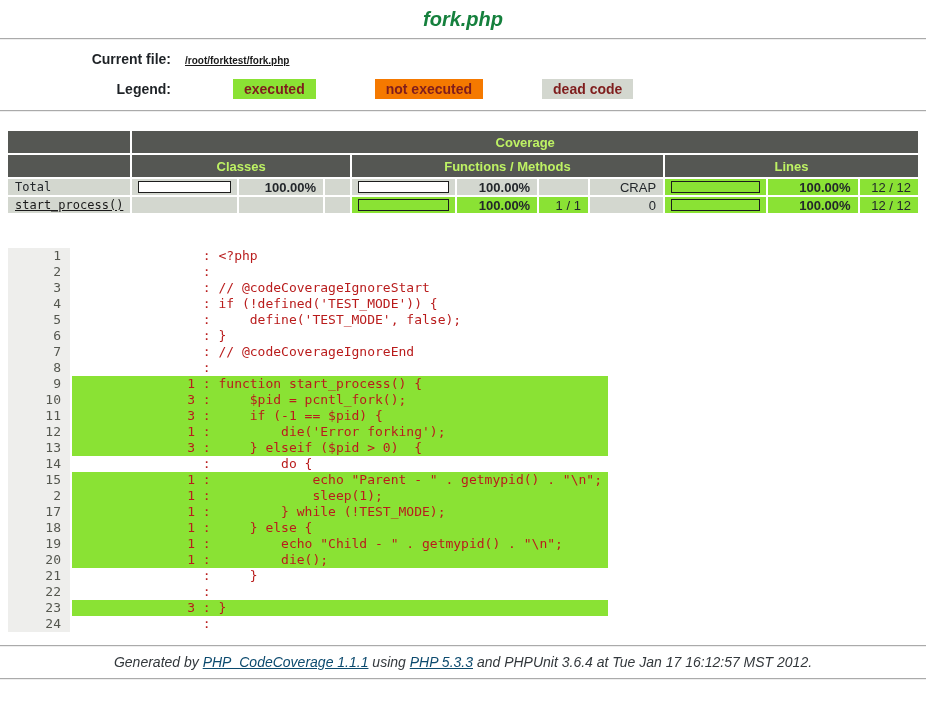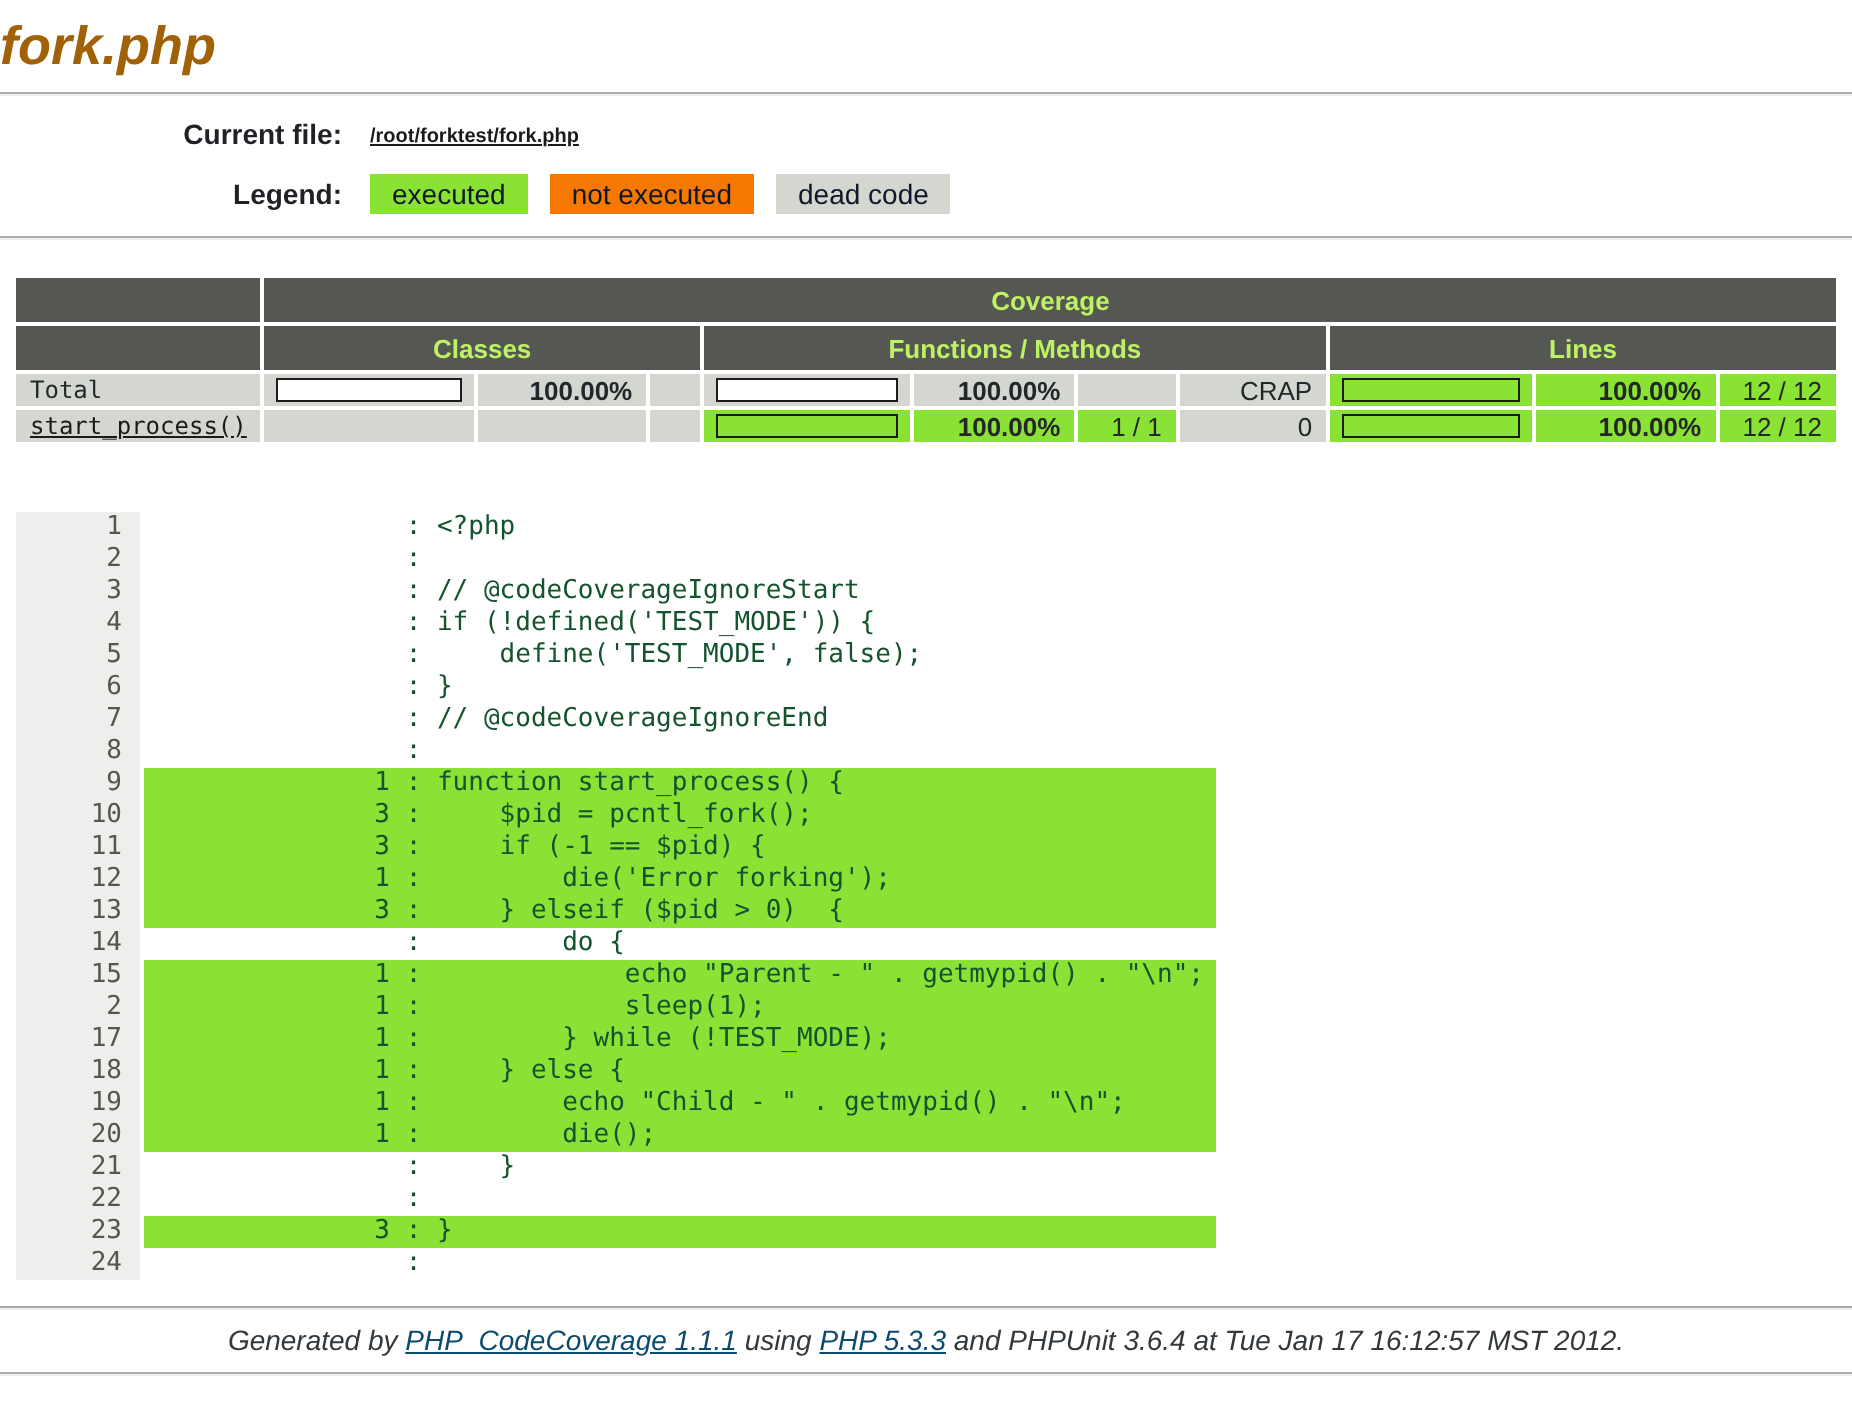--- a/index.html
+++ b/index.html
@@ -6,28 +6,28 @@
     --c-header:#555753; --c-row:#d3d7cf; --c-green:#8ae234;
     --c-orange:#f57900; --c-dead:#d3d7cf; --c-gutter:#eeeeec;
   }
   *{box-sizing:border-box;}
   body{
     margin:0; background:#ffffff; width:926px; color:#1e2226;
     font-family:"Liberation Sans",sans-serif;
   }
   hr{border:0; border-top:1px solid #aaaaaa; border-bottom:1px solid #eeeeee; margin:0;}
   h1.page-title{
-    font-style:italic; font-weight:bold;
-    font-size:27px; margin:8px 0 7px 0; color:#a16207;
+    text-align:center; font-style:italic; font-weight:bold;
+    font-size:20px; margin:8px 0 7px 0; color:#15803d;
   }
   .info{margin-top:10px;}
   .info-row{display:grid; grid-template-columns:185px 1fr; align-items:center; margin-bottom:11px;}
   .info-label{font-weight:bold; font-size:14px; text-align:right; padding-right:14px;}
   .file-link{color:#1a1a1a; text-decoration:underline; font-weight:bold; font-size:10px;}
-  .legend-items span{display:inline-block; padding:2px 11px; margin-right:11px; font-weight:normal; font-size:14px; color:#0f172a;}
+  .legend-items span{display:inline-block; padding:2px 11px; margin-right:11px; font-weight:bold; font-size:14px; color:#7f1d1d;margin-left:48px;}
   .lg-covered{background:var(--c-green);}
   .lg-uncovered{background:var(--c-orange);}
   .lg-dead{background:var(--c-dead);}
   .sep2{margin-top:3px;}
 
   table.cov{
     border-collapse:separate; border-spacing:2px; table-layout:fixed;
     margin:17px 6px 0 6px; font-size:13px;
   }
   table.cov th{
@@ -44,21 +44,21 @@
   table.cov td.pct{font-weight:bold;}
   table.cov td.barcell{padding:0 4px;}
   .bar{height:12px; border:1px solid #1c1c1c; margin:0 2px;}
   .bar-green{background:var(--c-green);}
   .bar-white{background:#ffffff;}
   a.fn-link{color:#1a1a1a; text-decoration:underline;}
 
   .code{margin:33px 0 13px 8px; font-family:"DejaVu Sans Mono","Liberation Mono",monospace; font-size:13px;}
   .crow{display:flex; height:16px; line-height:16px;}
   .lnum{flex:none; width:62px; background:var(--c-gutter); color:#55574f; text-align:right; padding-right:9px;}
-  .lcontent{flex:none; width:536px; margin-left:2px; white-space:pre; color:#14532d;}
+  .lcontent{flex:none; width:536px; margin-left:2px; white-space:pre; color:#b91c1c;}
   .lcontent.covered{background:var(--c-green);}
   .count{display:inline-block; width:123px; text-align:right; white-space:pre;}
 
   .footer{
     text-align:center; font-style:italic; font-size:14px; color:#33383c;
     margin:7px 0 8px 0;
   }
   .footer a{color:#0c4a6e; text-decoration:underline;}
 </style>
 </head>

